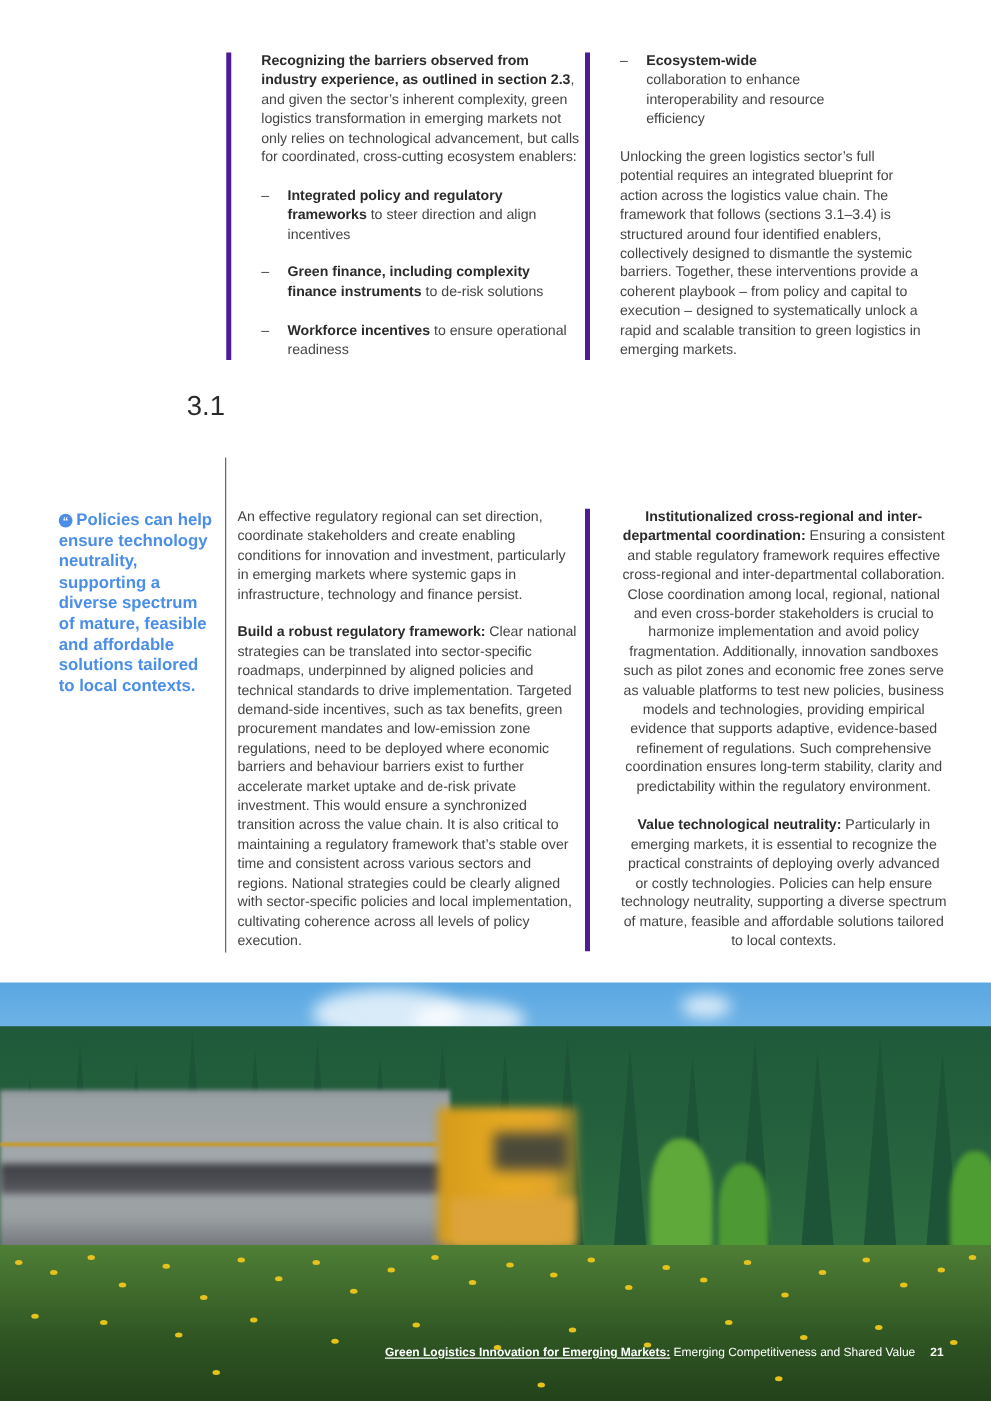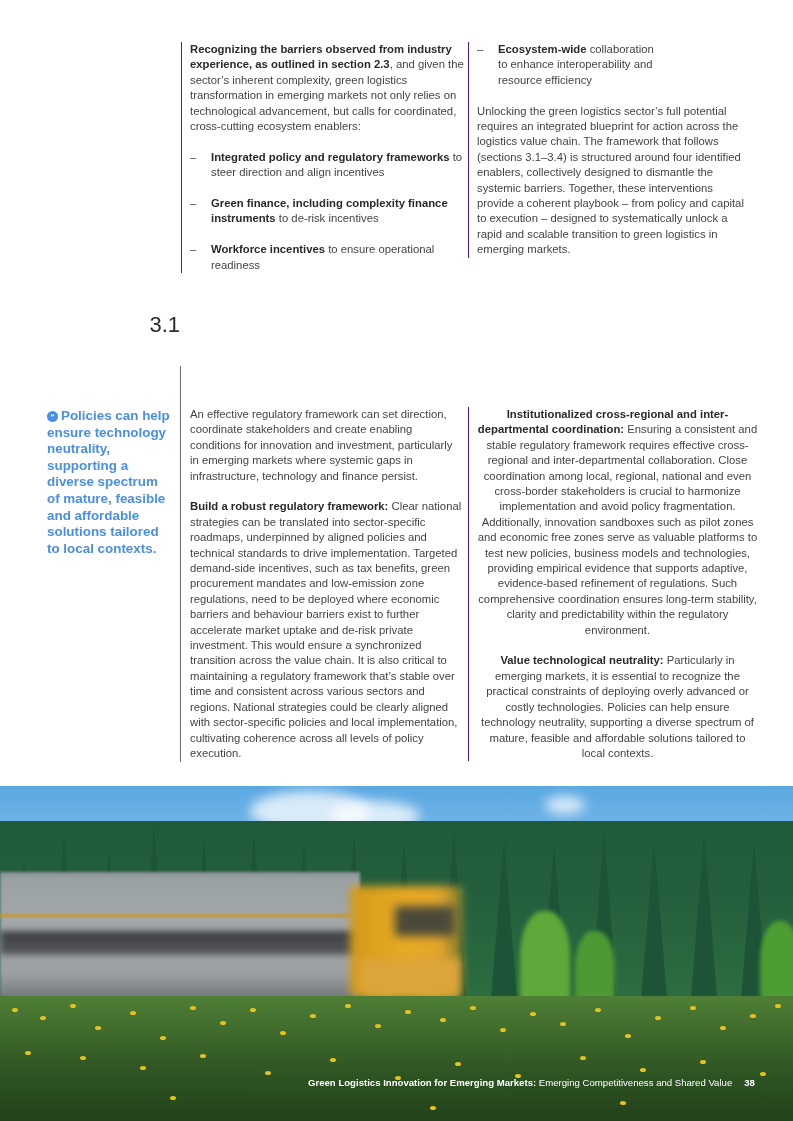--- a/index.html
+++ b/index.html
@@ -7,22 +7,22 @@
     width: 793px; height: 1121px; position: relative; overflow: hidden;
     background: #ffffff;
     font-family: "Liberation Sans", sans-serif;
     color: #3a3a3a;
   }
   .col {
     position: absolute;
     font-size: 11.3px;
     line-height: 15.4px;
     color: #444;
-    border-left: 1px solid #4c1d95;
-    padding-left: 8px;
+    border-left: 4px solid #4c1d95;
+    padding-left: 24px;
     box-sizing: border-box;
   }
   .col p { margin: 0 0 15.4px 0; }
   .col p:last-child { margin-bottom: 0; }
   b { color: #2a2a2a; font-weight: bold; }
   .dash-item { position: relative; padding-left: 21px; margin-bottom: 15.4px; }
   .dash-item .dash { position: absolute; left: 0; top: 0; }
   .section-heading {
     position: absolute; top: 310px; left: 140px;
     display: flex; align-items: flex-end;
@@ -86,21 +86,21 @@
 <body>
 
 <div class="col" style="left:181px; top:42px; width:283px;">
   <p><b>Recognizing the barriers observed from industry experience, as outlined in section 2.3</b><span>, and given the sector’s inherent complexity, green logistics transformation in emerging markets not only relies on technological advancement, but calls for coordinated, cross-cutting ecosystem enablers:</span></p>
   <div class="dash-item">
     <span class="dash">–</span>
     <b>Integrated policy and regulatory frameworks</b><span> to steer direction and align incentives</span>
   </div>
   <div class="dash-item">
     <span class="dash">–</span>
-    <b>Green finance, including complexity finance instruments</b><span> to de-risk incentives</span>
+    <b>Green finance, including complexity finance instruments</b><span> to de-risk solutions</span>
   </div>
   <div class="dash-item" style="margin-bottom:0;">
     <span class="dash">–</span>
     <b>Workforce incentives</b><span> to ensure operational readiness</span>
   </div>
 </div>
 
 <div class="col" style="left:468px; top:42px; width:290px;">
   <div class="dash-item" style="padding-right:95px;">
     <span class="dash">–</span>
@@ -112,21 +112,21 @@
 <div class="section-heading">
   <div class="section-num">3.1</div>
 </div>
 <div class="vrule" style="left:180px; top:366px; height:396px;"></div>
 
 <div class="pull-quote">
   <span class="quote-icon">“</span><span>Policies can help ensure technology neutrality, supporting a diverse spectrum of mature, feasible and affordable solutions tailored to local contexts.</span>
 </div>
 
 <div class="col" style="left:181px; top:407px; width:283px; border-left:none; padding-left:9px;">
-  <p>An effective regulatory framework can set direction, coordinate stakeholders and create enabling conditions for innovation and investment, particularly in emerging markets where systemic gaps in infrastructure, technology and finance persist.</p>
+  <p>An effective regulatory regional can set direction, coordinate stakeholders and create enabling conditions for innovation and investment, particularly in emerging markets where systemic gaps in infrastructure, technology and finance persist.</p>
   <p><b>Build a robust regulatory framework:</b><span> Clear national strategies can be translated into sector-specific roadmaps, underpinned by aligned policies and technical standards to drive implementation. Targeted demand-side incentives, such as tax benefits, green procurement mandates and low-emission zone regulations, need to be deployed where economic barriers and behaviour barriers exist to further accelerate market uptake and de-risk private investment. This would ensure a synchronized transition across the value chain. It is also critical to maintaining a regulatory framework that’s stable over time and consistent across various sectors and regions. National strategies could be clearly aligned with sector-specific policies and local implementation, cultivating coherence across all levels of policy execution.</span></p>
 </div>
 
 <div class="col" style="left:468px; top:407px; width:290px;text-align:center;">
   <p><b>Institutionalized cross-regional and inter-departmental coordination:</b><span> Ensuring a consistent and stable regulatory framework requires effective cross-regional and inter-departmental collaboration. Close coordination among local, regional, national and even cross-border stakeholders is crucial to harmonize implementation and avoid policy fragmentation. Additionally, innovation sandboxes such as pilot zones and economic free zones serve as valuable platforms to test new policies, business models and technologies, providing empirical evidence that supports adaptive, evidence-based refinement of regulations. Such comprehensive coordination ensures long-term stability, clarity and predictability within the regulatory environment.</span></p>
   <p><b>Value technological neutrality:</b><span> Particularly in emerging markets, it is essential to recognize the practical constraints of deploying overly advanced or costly technologies. Policies can help ensure technology neutrality, supporting a diverse spectrum of mature, feasible and affordable solutions tailored to local contexts.</span></p>
 </div>
 
 <div class="photo">
   <div class="cloud" style="left:250px; top:5px; width:120px; height:40px;"></div>
@@ -199,14 +199,14 @@
     <div class="flower" style="left:640px; top:72px;"></div>
       <div class="flower" style="left:700px; top:64px;"></div>
     <div class="flower" style="left:760px; top:76px;"></div>
       <div class="flower" style="left:170px; top:100px;"></div>
     <div class="flower" style="left:430px; top:110px;"></div>
       <div class="flower" style="left:620px; top:105px;"></div>
   </div>
 </div>
 
 <div class="footer">
-  <b style="color:#fff;">Green Logistics Innovation for Emerging Markets:</b><span> Emerging Competitiveness and Shared Value</span><span class="page-num">38</span>
+  <b style="color:#fff;text-decoration:underline;">Green Logistics Innovation for Emerging Markets:</b><span> Emerging Competitiveness and Shared Value</span><span class="page-num">21</span>
 </div>
 
 </body></html>

